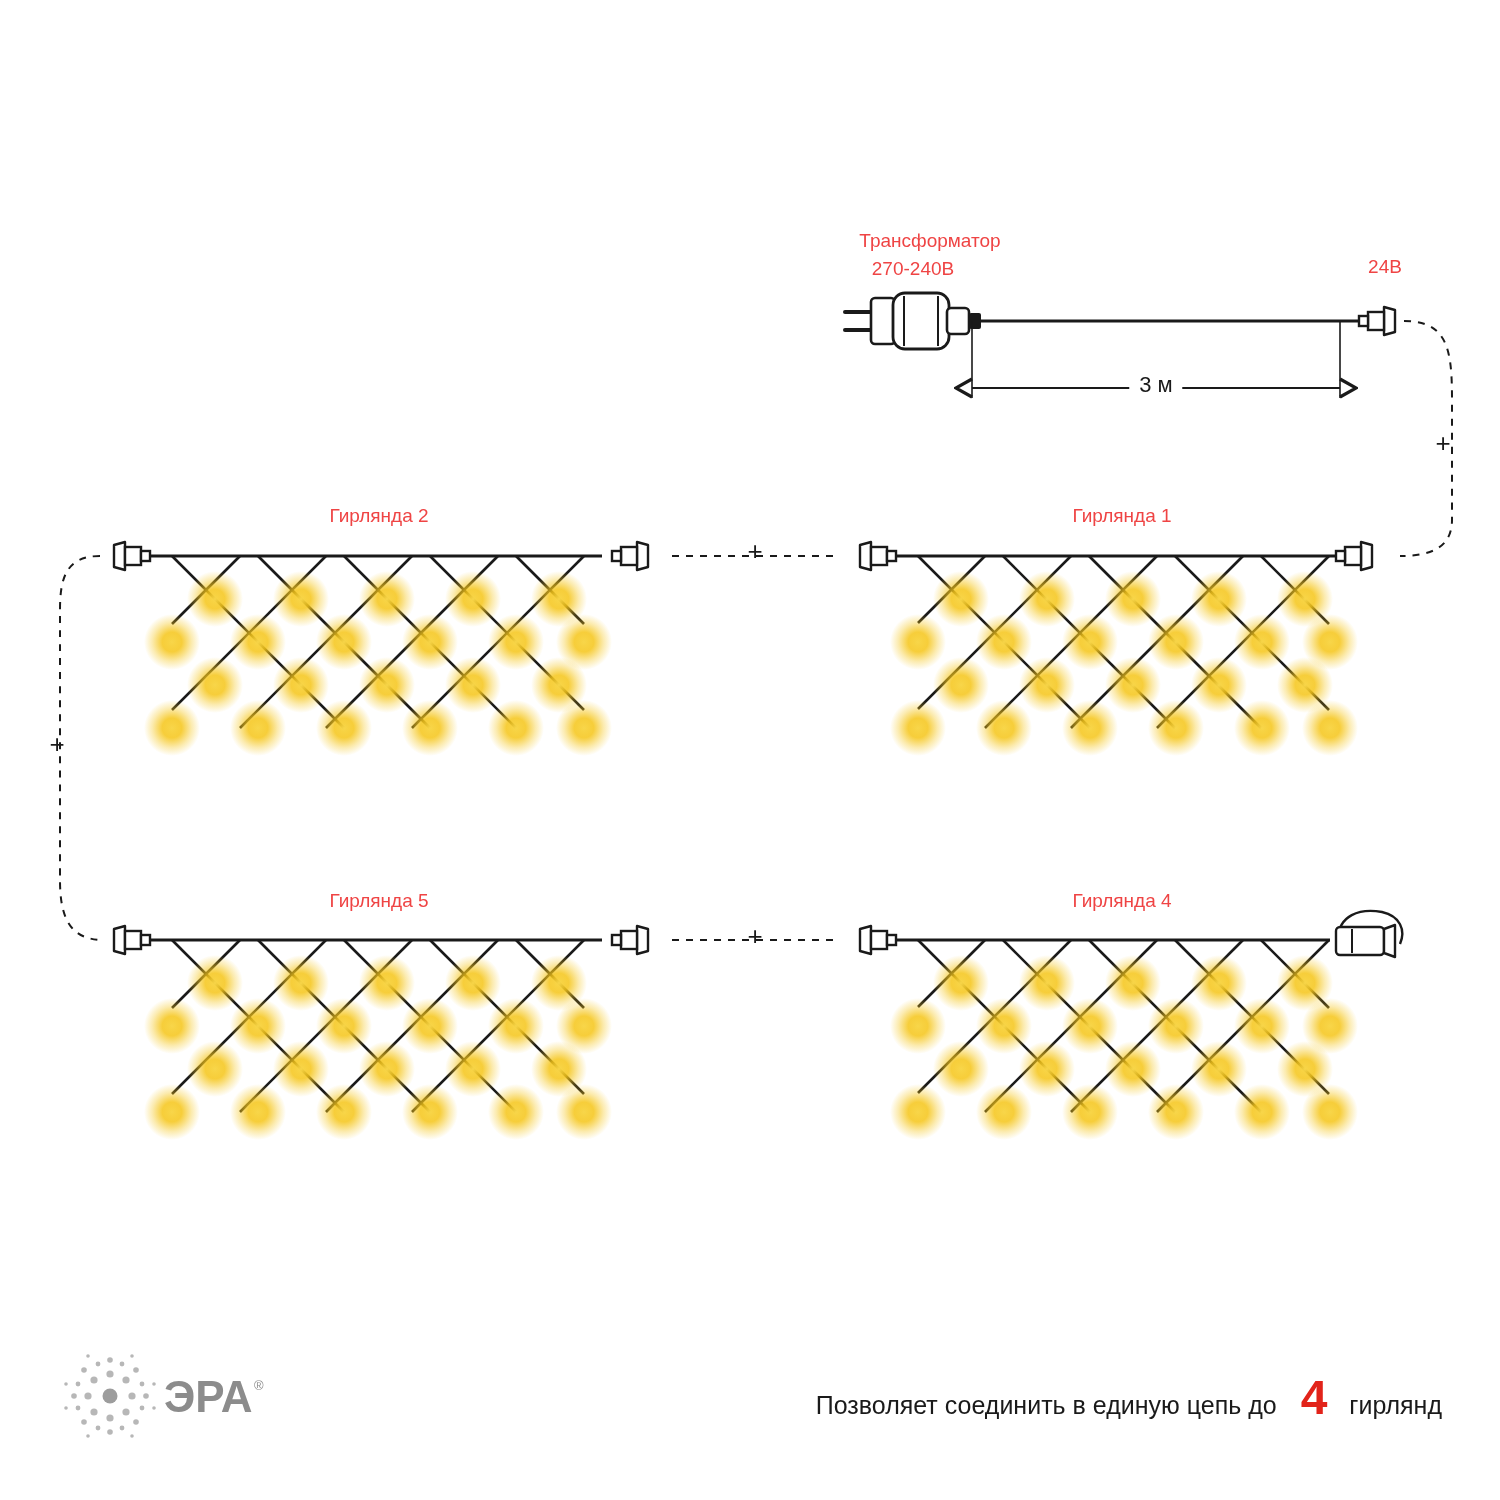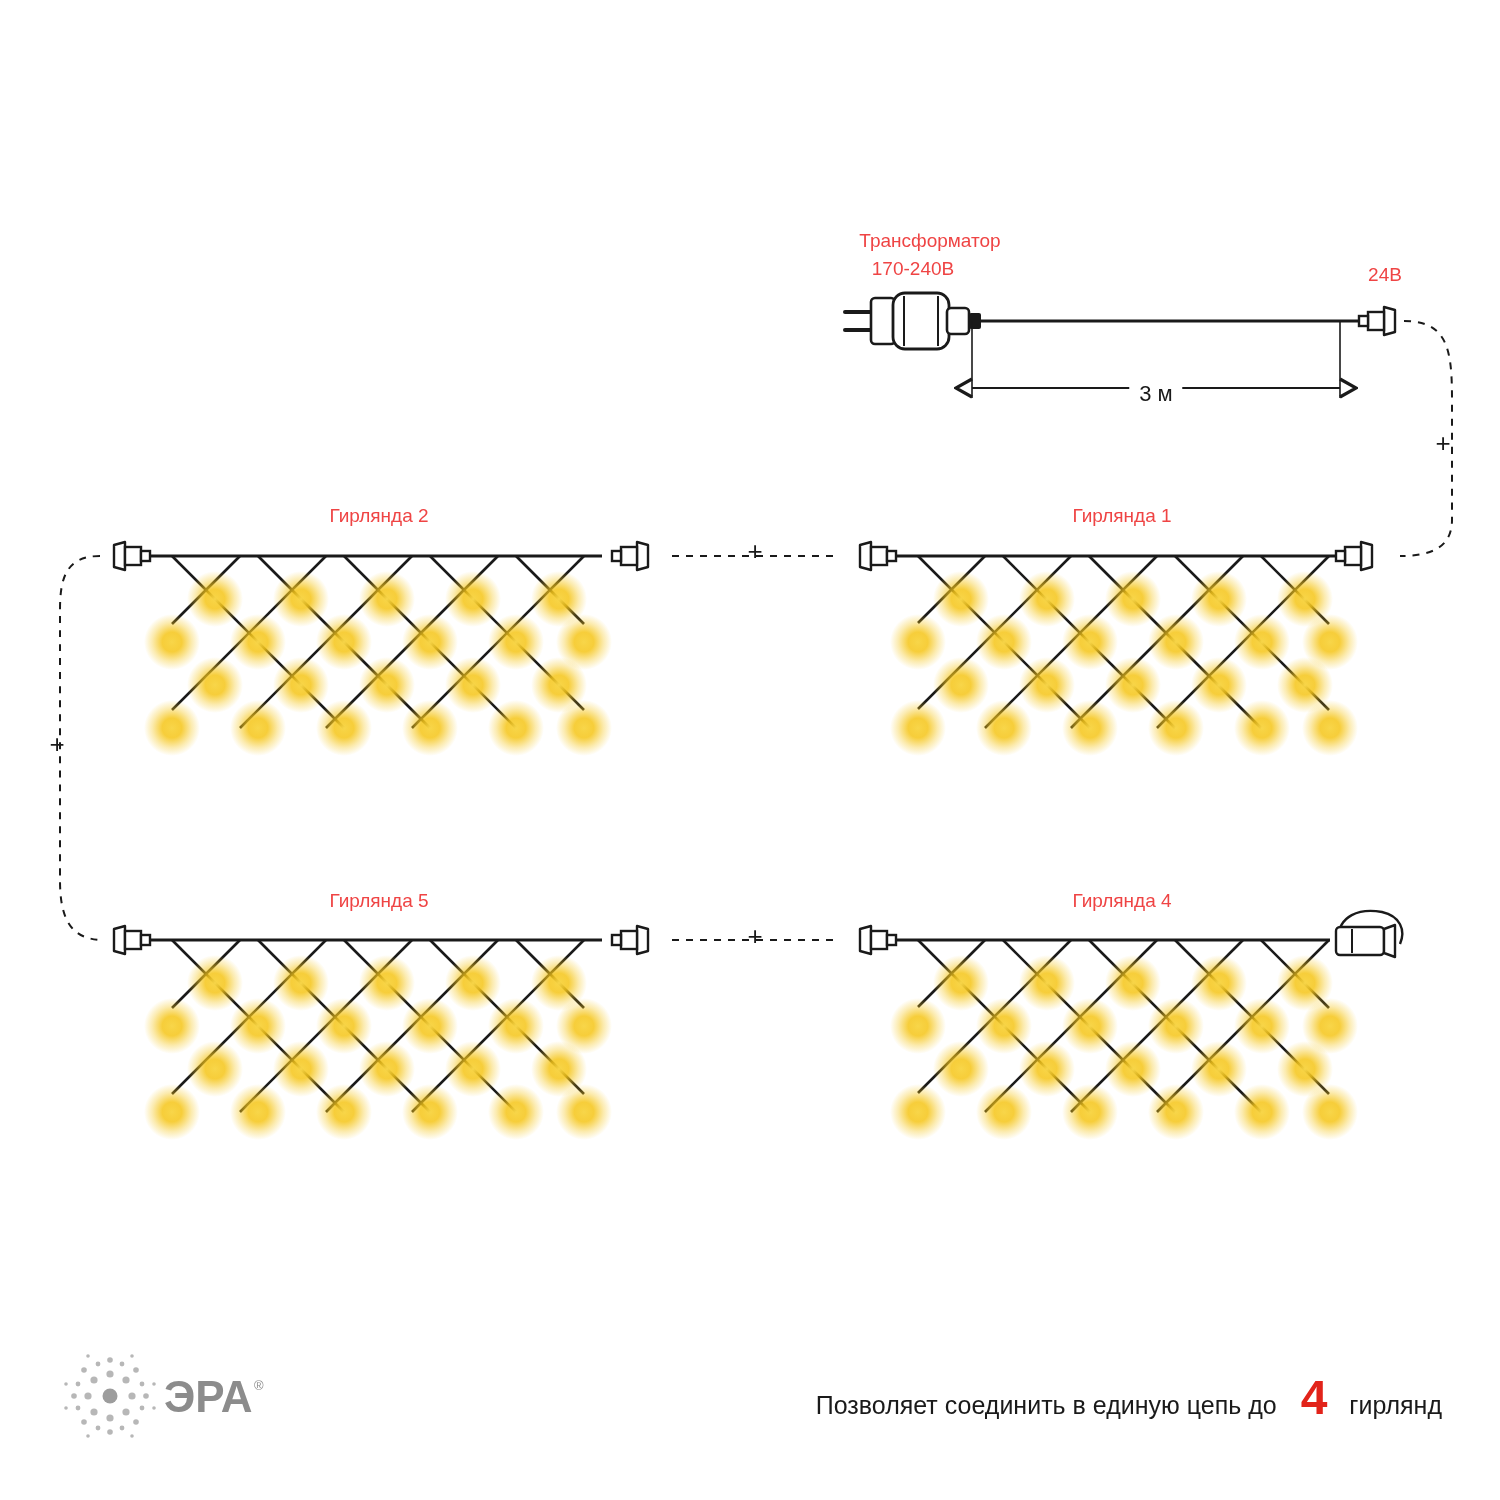--- a/index.html
+++ b/index.html
@@ -349,23 +349,23 @@
         <circle cx="1004" cy="1112" r="28" fill="url(#ledGlow)"></circle>
         <circle cx="1090" cy="1112" r="28" fill="url(#ledGlow)"></circle>
         <circle cx="1176" cy="1112" r="28" fill="url(#ledGlow)"></circle>
         <circle cx="1262" cy="1112" r="28" fill="url(#ledGlow)"></circle>
         <circle cx="1330" cy="1112" r="28" fill="url(#ledGlow)"></circle>
       </g>
     </g>
   </svg>
 
   <div class="lbl center" style="left:930px; top:230px;">Трансформатор</div>
-  <div class="lbl center" style="left:913px; top:258px;">170-240В</div>
-  <div class="lbl center" style="left:1385px; top:256px;margin-top:8px;">24В</div>
-  <div class="dimlabel" style="left:1156px; top:394px;">3 м</div>
+  <div class="lbl center" style="left:913px; top:258px;">270-240В</div>
+  <div class="lbl center" style="left:1385px; top:256px;">24В</div>
+  <div class="dimlabel" style="left:1156px; top:385px;">3 м</div>
 
   <div class="lbl center" style="left:1122px; top:505px;">Гирлянда 1</div>
   <div class="lbl center" style="left:379px; top:505px;">Гирлянда 2</div>
   <div class="lbl center" style="left:379px; top:890px;">Гирлянда 5</div>
   <div class="lbl center" style="left:1122px; top:890px;">Гирлянда 4</div>
 
   <div class="plus" style="left:1443px; top:443px;">+</div>
   <div class="plus" style="left:57px; top:744px;">+</div>
   <div class="plus" style="left:755px; top:551px;">+</div>
   <div class="plus" style="left:755px; top:936px;">+</div>

